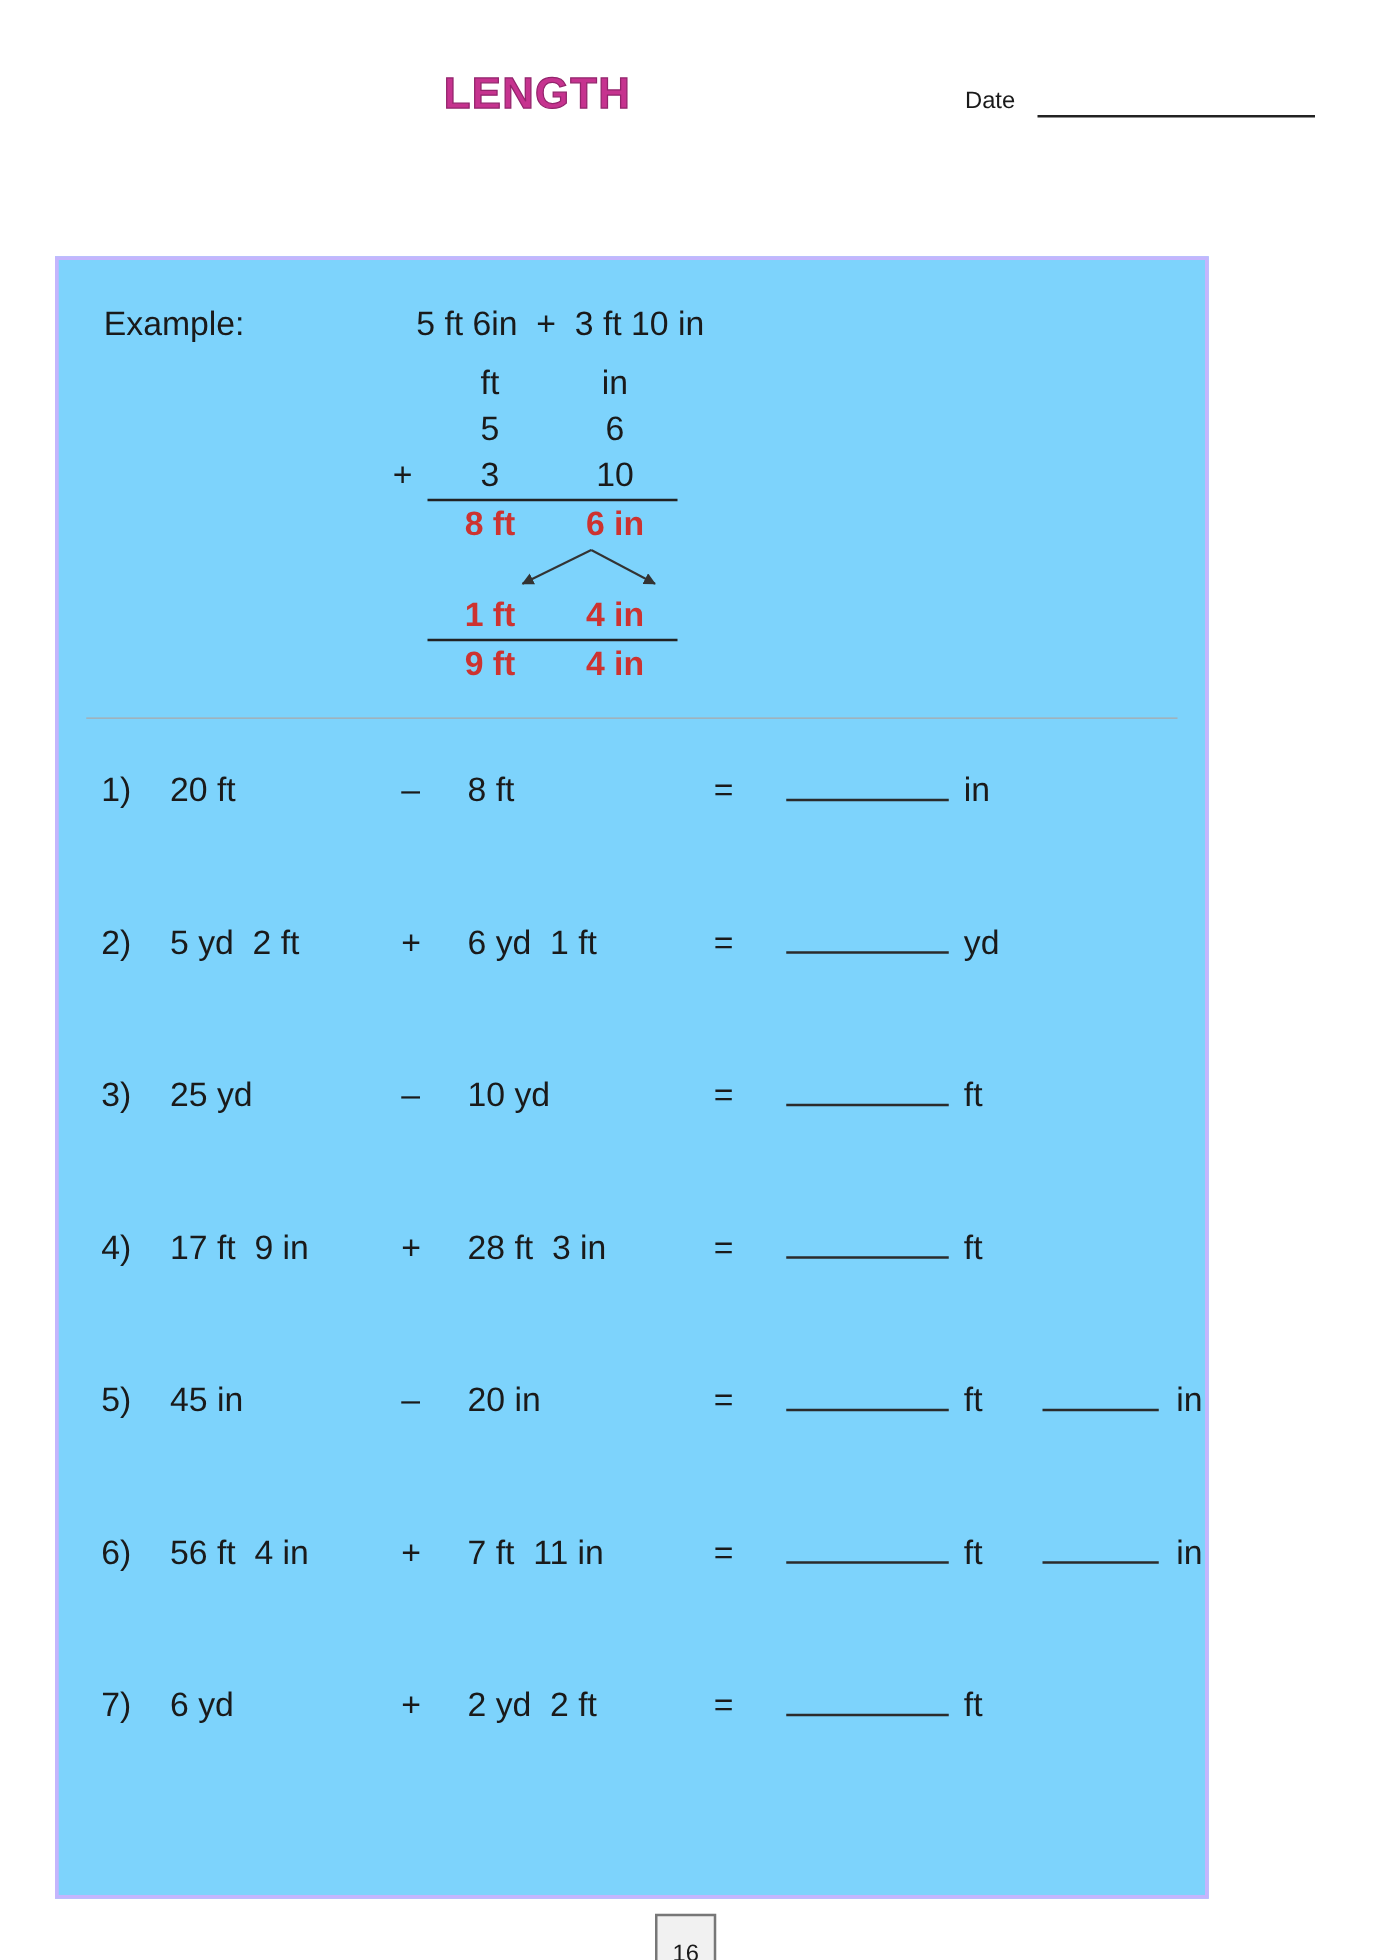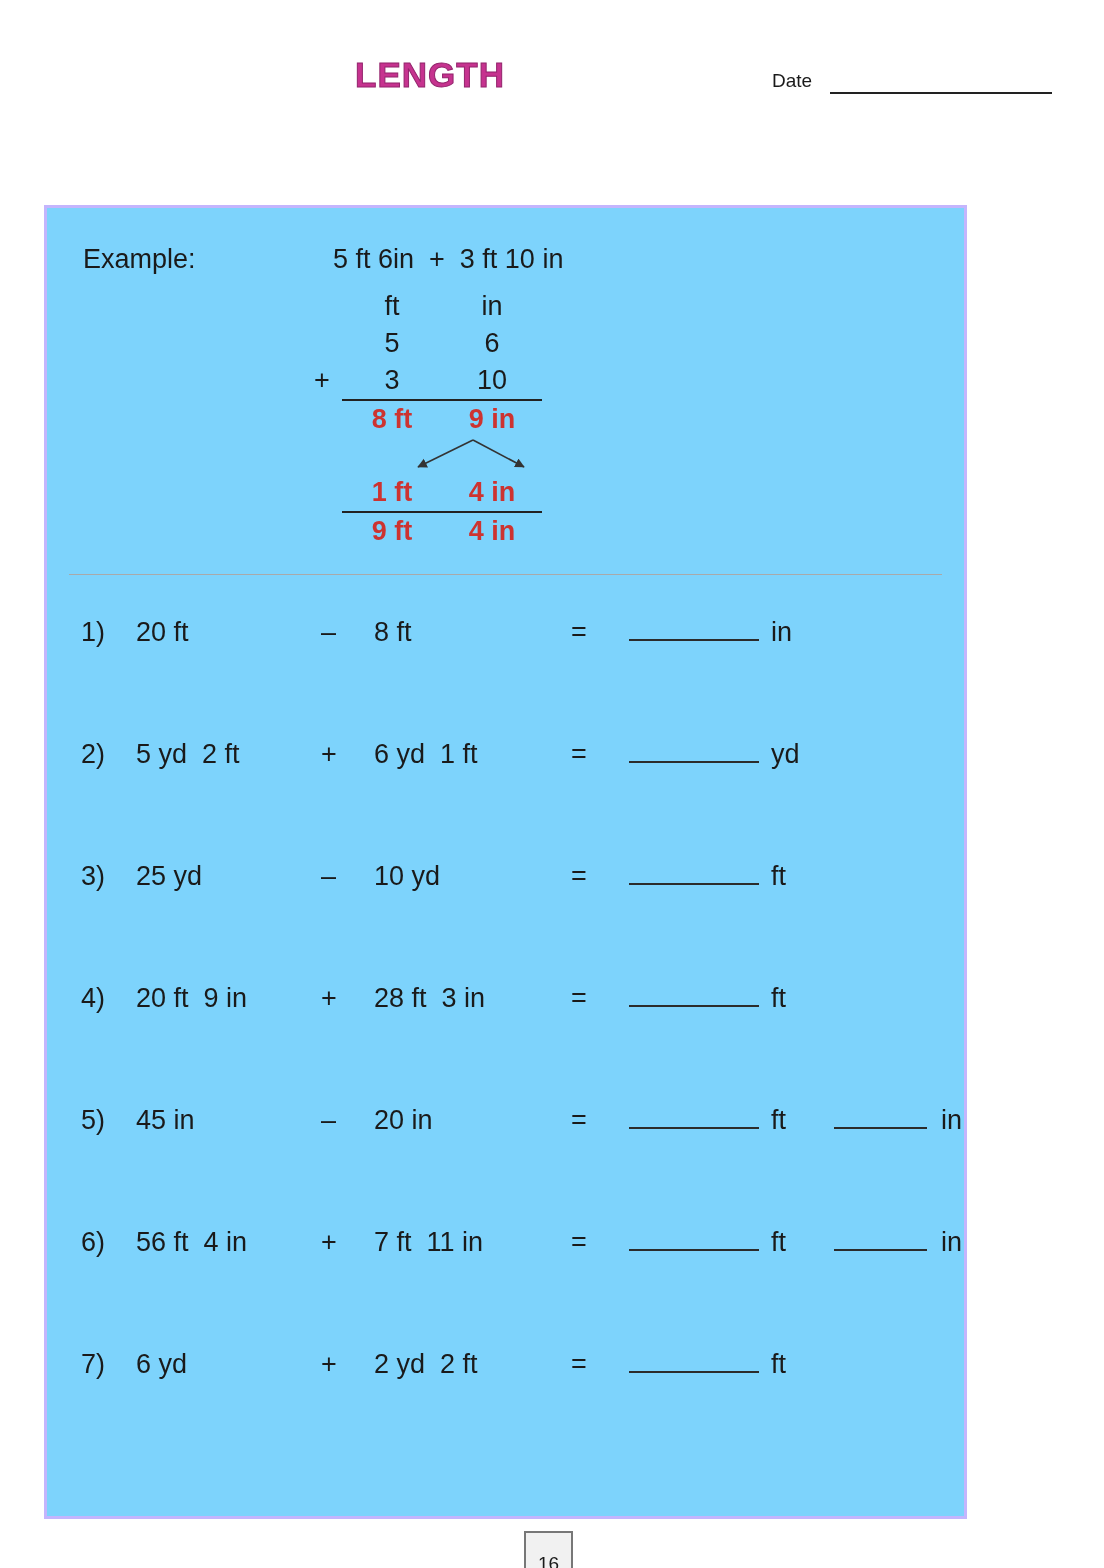--- a/index.html
+++ b/index.html
@@ -100,21 +100,21 @@
       </div>
       <div class="ex-row">
         <span class="ex-c0">+</span>
         <span class="ex-c1">3</span>
         <span class="ex-c2">10</span>
       </div>
       <div class="ex-rule"></div>
       <div class="ex-row ex-red">
         <span class="ex-c0"></span>
         <span class="ex-c1">8 ft</span>
-        <span class="ex-c2">9 in</span>
+        <span class="ex-c2">6 in</span>
       </div>
       <svg class="ex-arrows" width="240" height="36" viewBox="0 0 240 36" xmlns="http://www.w3.org/2000/svg">
         <defs>
           <marker id="ah" markerWidth="8" markerHeight="8" refX="5.5" refY="3" orient="auto">
             <path d="M0,0 L6,3 L0,6 z" fill="#333"></path>
           </marker>
         </defs>
         <line x1="171" y1="2" x2="116" y2="29" stroke="#333" stroke-width="1.6" marker-end="url(#ah)"></line>
         <line x1="171" y1="2" x2="222" y2="29" stroke="#333" stroke-width="1.6" marker-end="url(#ah)"></line>
       </svg>
@@ -162,21 +162,21 @@
       <span class="p-a">25 yd</span>
       <span class="p-op">–</span>
       <span class="p-b">10 yd</span>
       <span class="p-eq">=</span>
       <span class="p-blank"></span>
       <span class="p-unit">ft</span>
     </div>
 
     <div class="p-row">
       <span class="p-num">4)</span>
-      <span class="p-a">20 ft  9 in</span>
+      <span class="p-a">17 ft  9 in</span>
       <span class="p-op">+</span>
       <span class="p-b">28 ft  3 in</span>
       <span class="p-eq">=</span>
       <span class="p-blank"></span>
       <span class="p-unit">ft</span>
     </div>
 
     <div class="p-row">
       <span class="p-num">5)</span>
       <span class="p-a">45 in</span>

